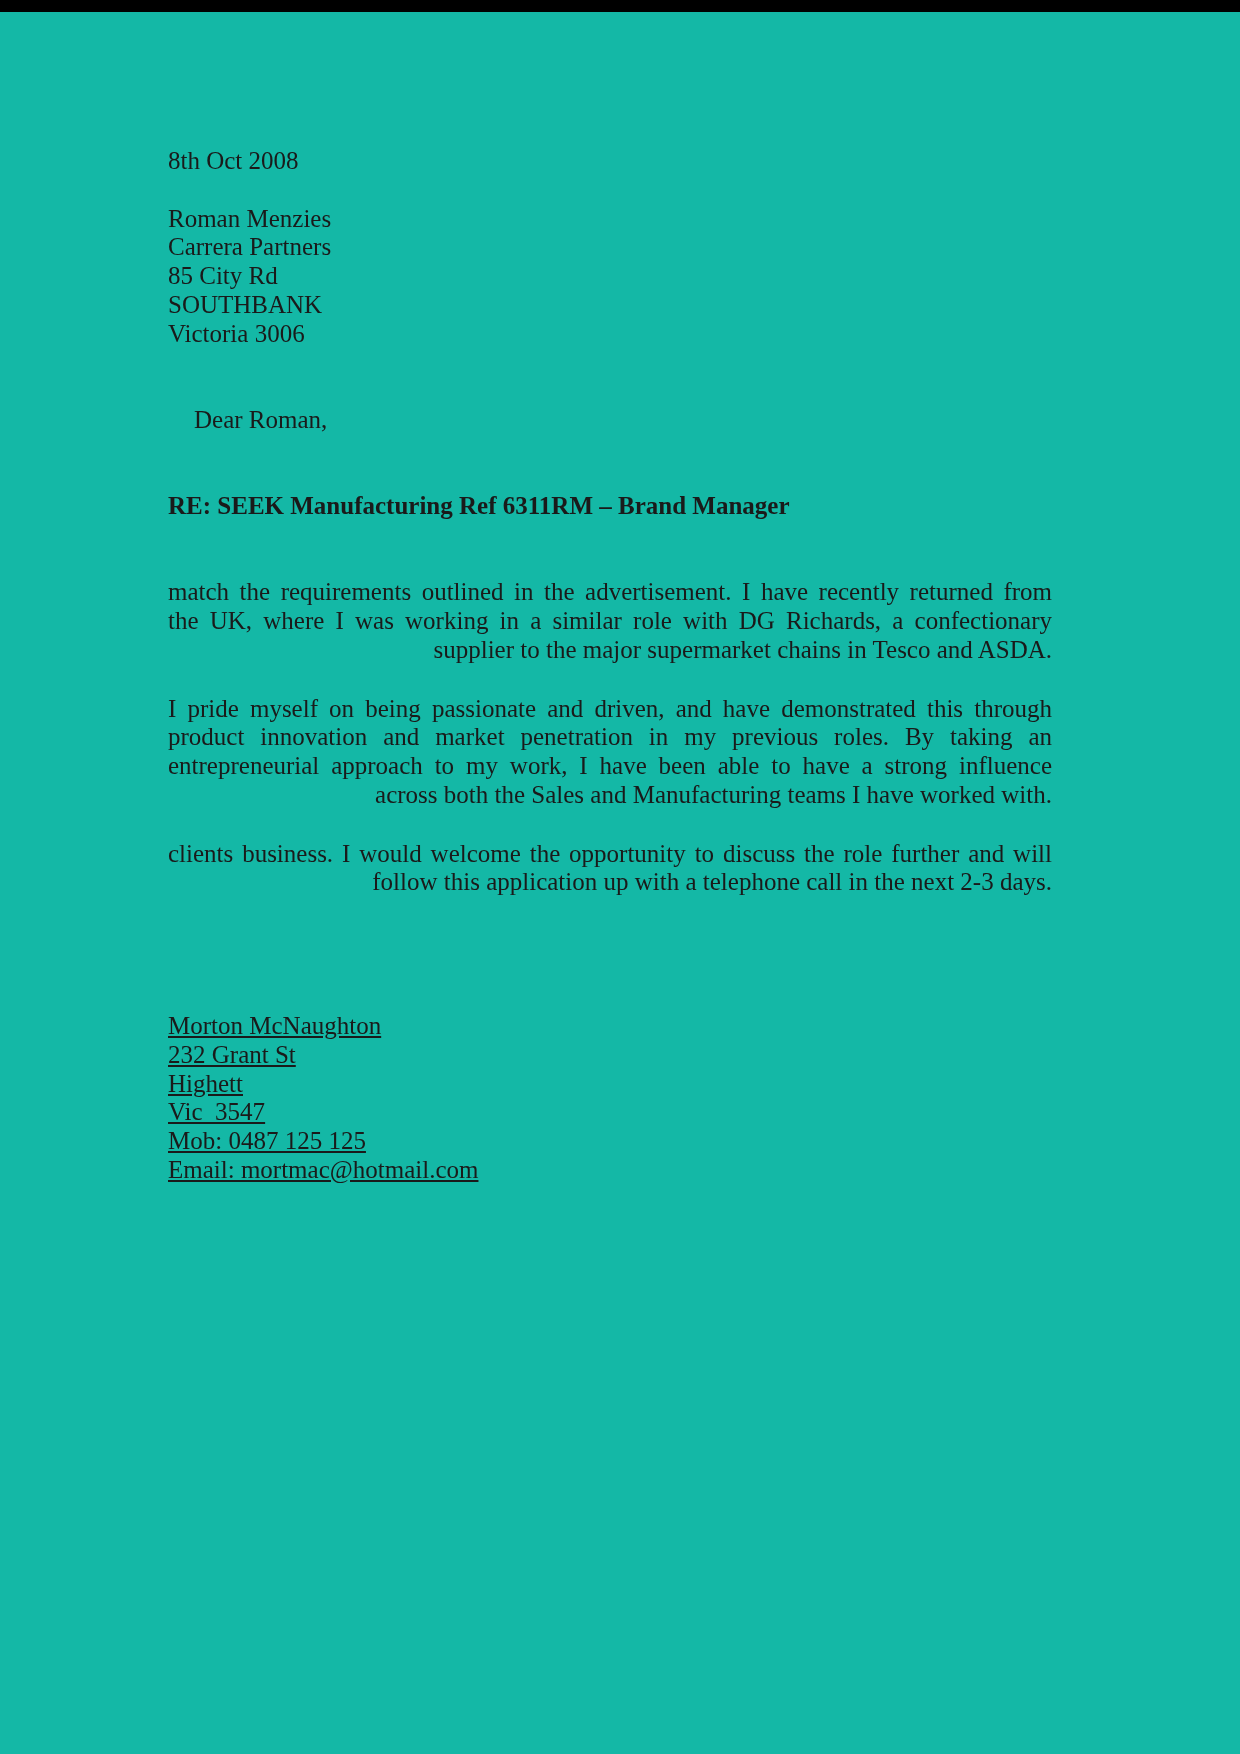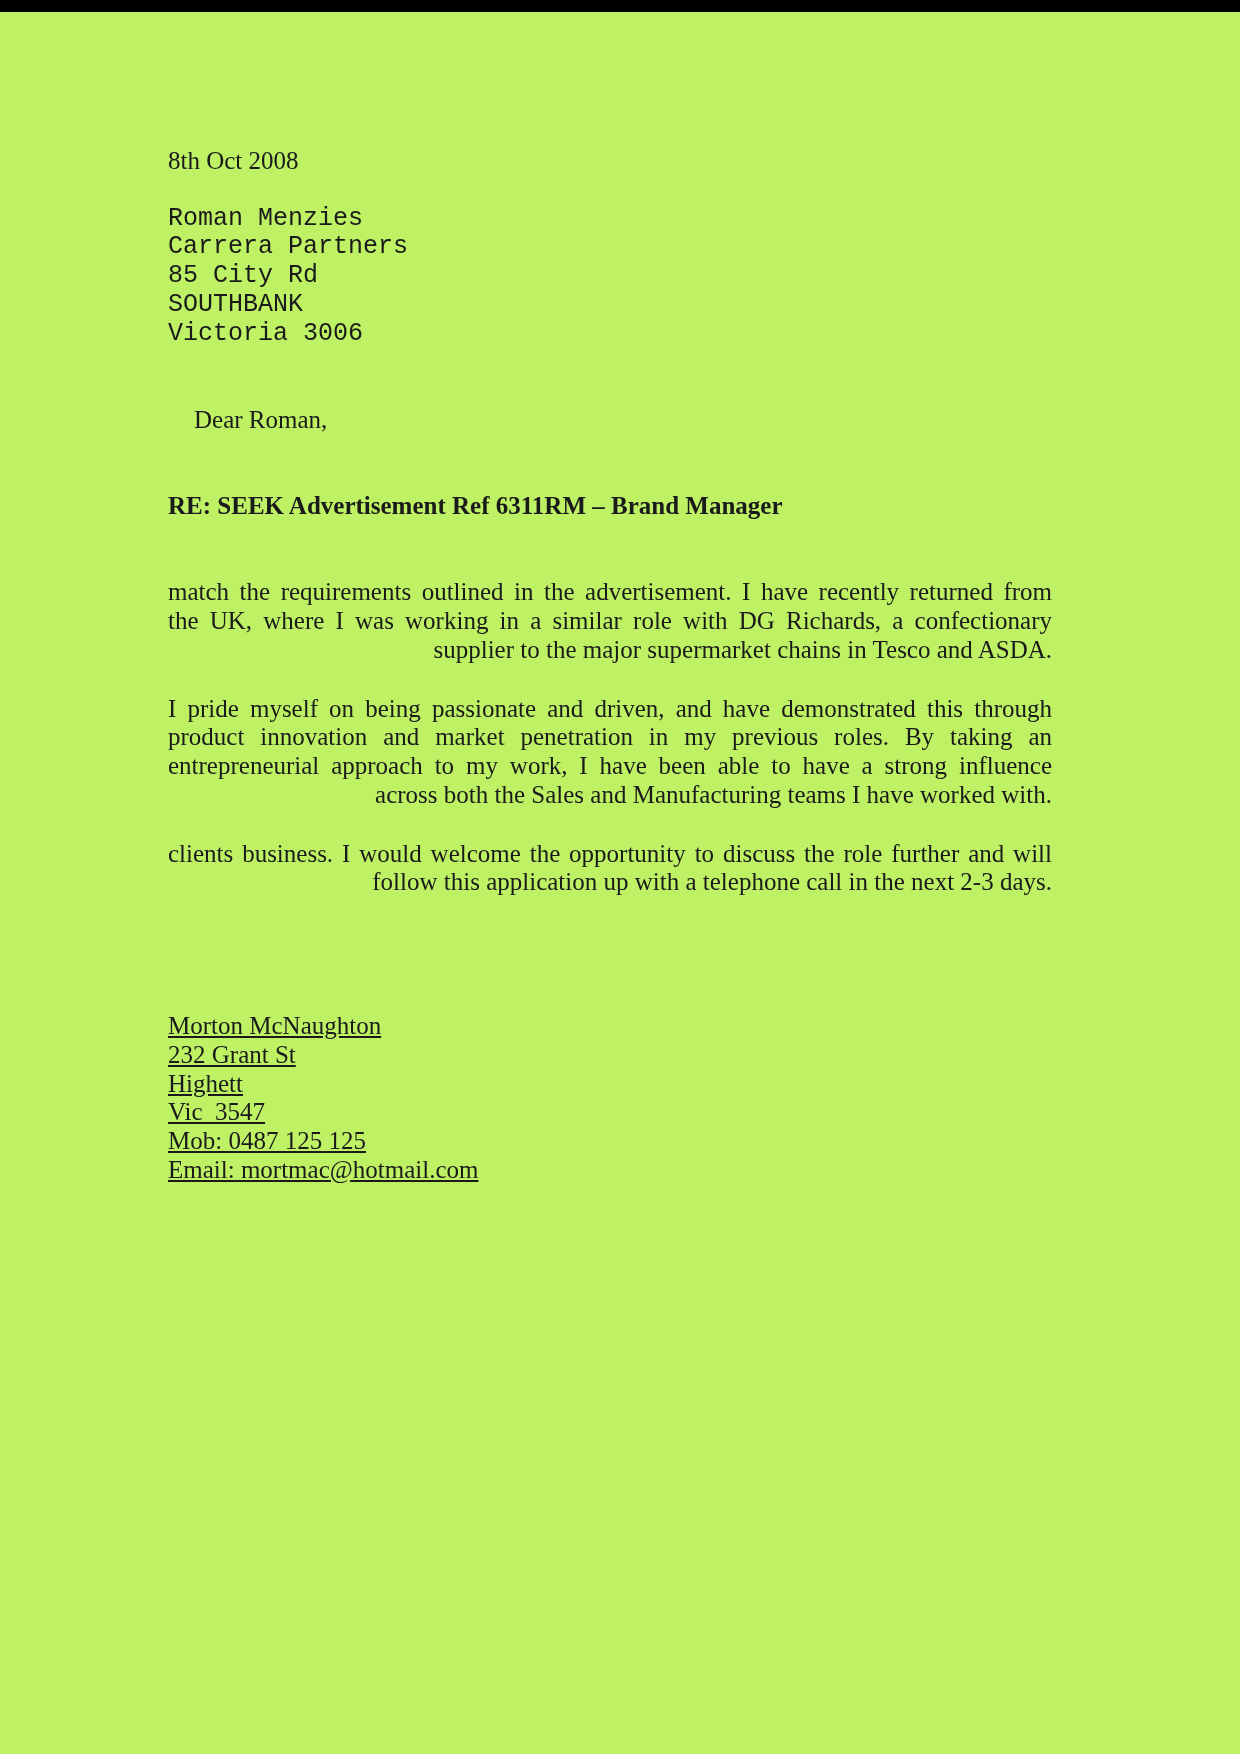--- a/index.html
+++ b/index.html
@@ -4,21 +4,21 @@
 <style>
   html, body {
     margin: 0;
     padding: 0;
     background: #ffffff;
   }
   .page {
     position: relative;
     width: 1240px;
     height: 1754px;
-    background: #bef264;
+    background: #14b8a6;
     overflow: hidden;
     font-family: "Liberation Serif", "DejaVu Serif", serif;
     font-size: 25px;
     line-height: 28.75px;
     color: #1a1a1a;
   }
   .top-bar {
     position: absolute;
     top: 0;
     left: 0;
@@ -29,21 +29,21 @@
   .content {
     position: absolute;
     left: 168px;
     top: 147px;
     width: 884px;
   }
   .line {
     white-space: pre-wrap;
   }
   .block { margin: 0; }
-  .recipient { margin-top: 28.75px; font-family: Liberation Mono, monospace; }
+  .recipient { margin-top: 28.75px; }
   .salutation { margin-top: 57.5px; margin-left: 26px; }
   .subject {
     margin-top: 57.5px;
     font-weight: bold;
   }
   .para { margin-top: 57.5px; }
   .para + .para { margin-top: 30px; }
   .justified .line {
     text-align: justify;
     text-align-last: justify;
@@ -68,21 +68,21 @@
     <div class="block recipient">
         <div class="line">Roman Menzies</div>
         <div class="line">Carrera Partners</div>
         <div class="line">85 City Rd</div>
         <div class="line">SOUTHBANK</div>
         <div class="line">Victoria 3006</div>
       </div>
 
     <div class="block salutation line">Dear Roman,</div>
 
-    <div class="block subject line">RE: SEEK Advertisement Ref 6311RM – Brand Manager</div>
+    <div class="block subject line">RE: SEEK Manufacturing Ref 6311RM – Brand Manager</div>
 
     <div class="block para justified">
         <div class="line">match the requirements outlined in the advertisement. I have recently returned from</div>
         <div class="line">the UK, where I was working in a similar role with DG Richards, a confectionary</div>
         <div class="line last">supplier to the major supermarket chains in Tesco and ASDA.</div>
       </div>
 
     <div class="block para justified">
         <div class="line">I pride myself on being passionate and driven, and have demonstrated this through</div>
         <div class="line">product innovation and market penetration in my previous roles. By taking an</div>

